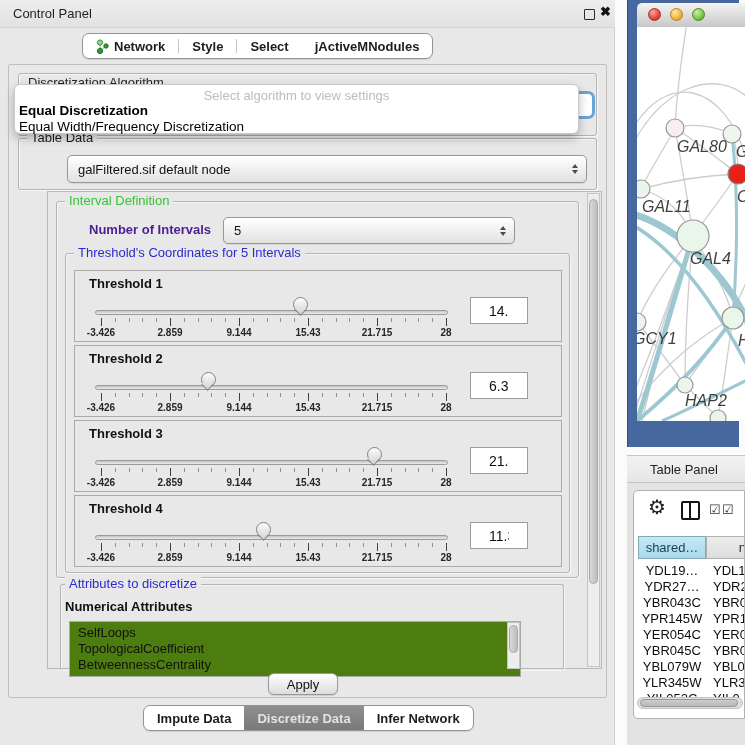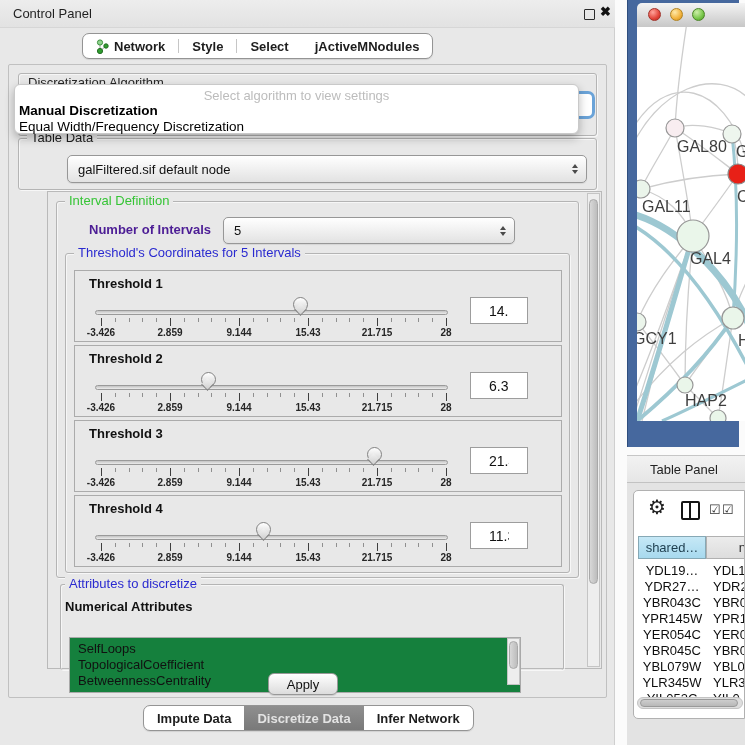--- a/index.html
+++ b/index.html
@@ -52,28 +52,28 @@
   .slider-zone{position:absolute;left:26px;top:0;width:345px;height:100%;}
   .thumb{position:absolute;top:26px;width:13px;height:13px;margin-left:-7px;background:linear-gradient(#ffffff,#d4d4d4);border:1px solid #838383;border-radius:50%;z-index:2;}
   .thumb::after{content:"";position:absolute;left:1.5px;top:6.5px;width:8px;height:8px;background:linear-gradient(135deg,#f2f2f2,#cfcfcf);border-right:1px solid #838383;border-bottom:1px solid #838383;transform:rotate(45deg);}
   .ticks-minor{position:absolute;left:26px;top:47px;width:347px;height:4px;background:repeating-linear-gradient(to right,#8f8f8f 0 1px,transparent 1px 13.8px);}
   .ticks-major{position:absolute;left:26px;top:47px;width:347px;height:8px;background:repeating-linear-gradient(to right,#3f3f3f 0 1px,transparent 1px 69px);}
   .tlbl{position:absolute;top:56px;transform:translateX(-50%);font-size:10px;font-weight:bold;color:#262626;white-space:nowrap;}
   .t0{left:26px;}.t1{left:95px;}.t2{left:164px;}.t3{left:233px;}.t4{left:302px;}.t5{left:371px;}
   .valbox{position:absolute;left:395px;top:26px;width:58px;height:27px;border:1px solid #9d9d9d;background:#fff;font-family:"Liberation Sans",sans-serif;font-size:14px;color:#111;text-align:right;padding:0 18px;box-sizing:border-box;}
 
   
-  #attr-list{position:absolute;left:8px;top:36px;width:452px;height:56px;background:#15803d;border:1px solid #a9a9a9;box-sizing:border-box;overflow:hidden;margin-top:16px;}
+  #attr-list{position:absolute;left:8px;top:36px;width:452px;height:56px;background:#4d7c0f;border:1px solid #a9a9a9;box-sizing:border-box;overflow:hidden;}
   #attr-list .it{font-size:13px;color:#111;line-height:16px;padding-left:8px;}
   #attr-list .it:first-child{padding-top:3px;}
 
   .pushbtn{position:absolute;box-sizing:border-box;border:1px solid #989898;border-radius:6px;background:linear-gradient(#ffffff,#dcdcdc);font-size:13px;color:#111;display:flex;align-items:center;justify-content:center;box-shadow:0 1px 1px rgba(0,0,0,.12);}
 
   
-  #net-window{position:absolute;left:627px;top:0;width:112px;height:447px;background:#46689e;box-shadow:inset 1px 0 0 #2e4d7d;}
+  #net-window{position:absolute;left:627px;top:0;width:112px;height:447px;background:#46689e;box-shadow:inset 1px 0 0 #2e4d7d;font-style:italic;}
   #net-titlebar{position:absolute;left:10px;top:3px;width:108px;height:24px;background:linear-gradient(#f4f4f4,#c7c7c7);border-bottom:1px solid #919191;border-radius:5px 0 0 0;}
   .tl{position:absolute;top:5px;width:13px;height:13px;border-radius:50%;box-sizing:border-box;}
   .tl-red{left:11px;background:radial-gradient(circle at 35% 30%,#ffa49b,#e2443a 60%,#b0291d);border:1px solid #a03028;}
   .tl-yellow{left:33px;background:radial-gradient(circle at 35% 30%,#ffe9a8,#f2b23c 60%,#c98b1d);border:1px solid #b2831f;}
   .tl-green{left:55px;background:radial-gradient(circle at 35% 30%,#cdeea9,#77c649 60%,#4d9427);border:1px solid #4a8526;}
   #net-canvas{position:absolute;left:10px;top:27px;width:108px;height:394px;background:#fff;overflow:hidden;}
 
   #tp-header{position:absolute;left:627px;top:455px;width:118px;height:28px;background:linear-gradient(#f2f2f2,#e6e6e6);border-top:1px solid #c6c6c6;border-bottom:1px solid #c2c2c2;box-sizing:border-box;}
   #tp-header .t{position:absolute;left:23px;top:6px;font-size:13px;color:#232323;}
   #tp-body{position:absolute;left:627px;top:483px;width:118px;height:262px;background:#e3e3e3;}
@@ -133,21 +133,21 @@
     <div id="main-panel">
 
       <div class="grp" style="left:9px;top:8px;width:579px;height:63px;">
         <span style="position:absolute;left:6px;top:1px;font-size:13px;color:#262626;background:#e8e8e8;padding:0 3px;">Discretization Algorithm</span>
       </div>
 
       <div id="focused-combo"></div>
 
       <div id="algo-popup">
         <div class="prompt">Select algorithm to view settings</div>
-        <div class="op1">Manual Discretization</div>
+        <div class="op1">Equal Discretization</div>
         <div class="op2">Equal Width/Frequency Discretization</div>
       </div>
 
       <div class="grp" style="left:9px;top:73px;width:579px;height:52px;">
         <span class="legend lg-black">Table Data</span>
         <div class="combo" style="left:48px;top:16px;width:520px;height:28px;">
           <span>galFiltered.sif default node</span>
           <span class="arrows">
               <span class="arr-up"></span>
               <span class="arr-dn"></span>

